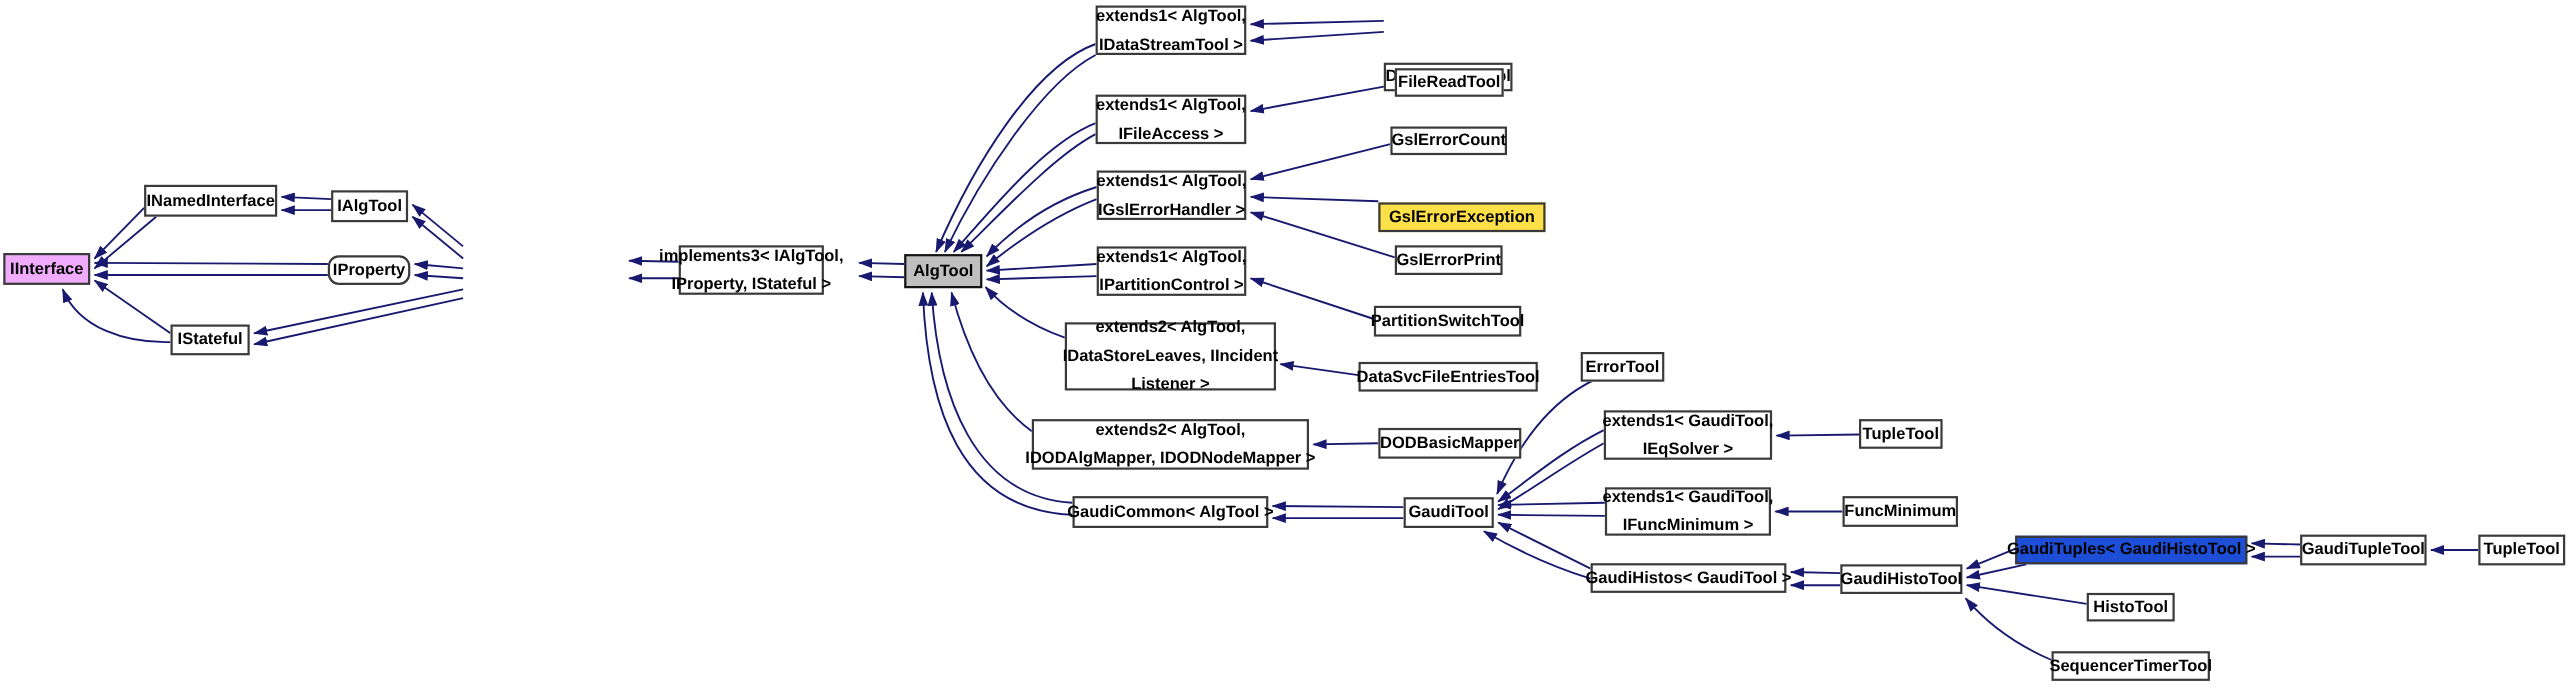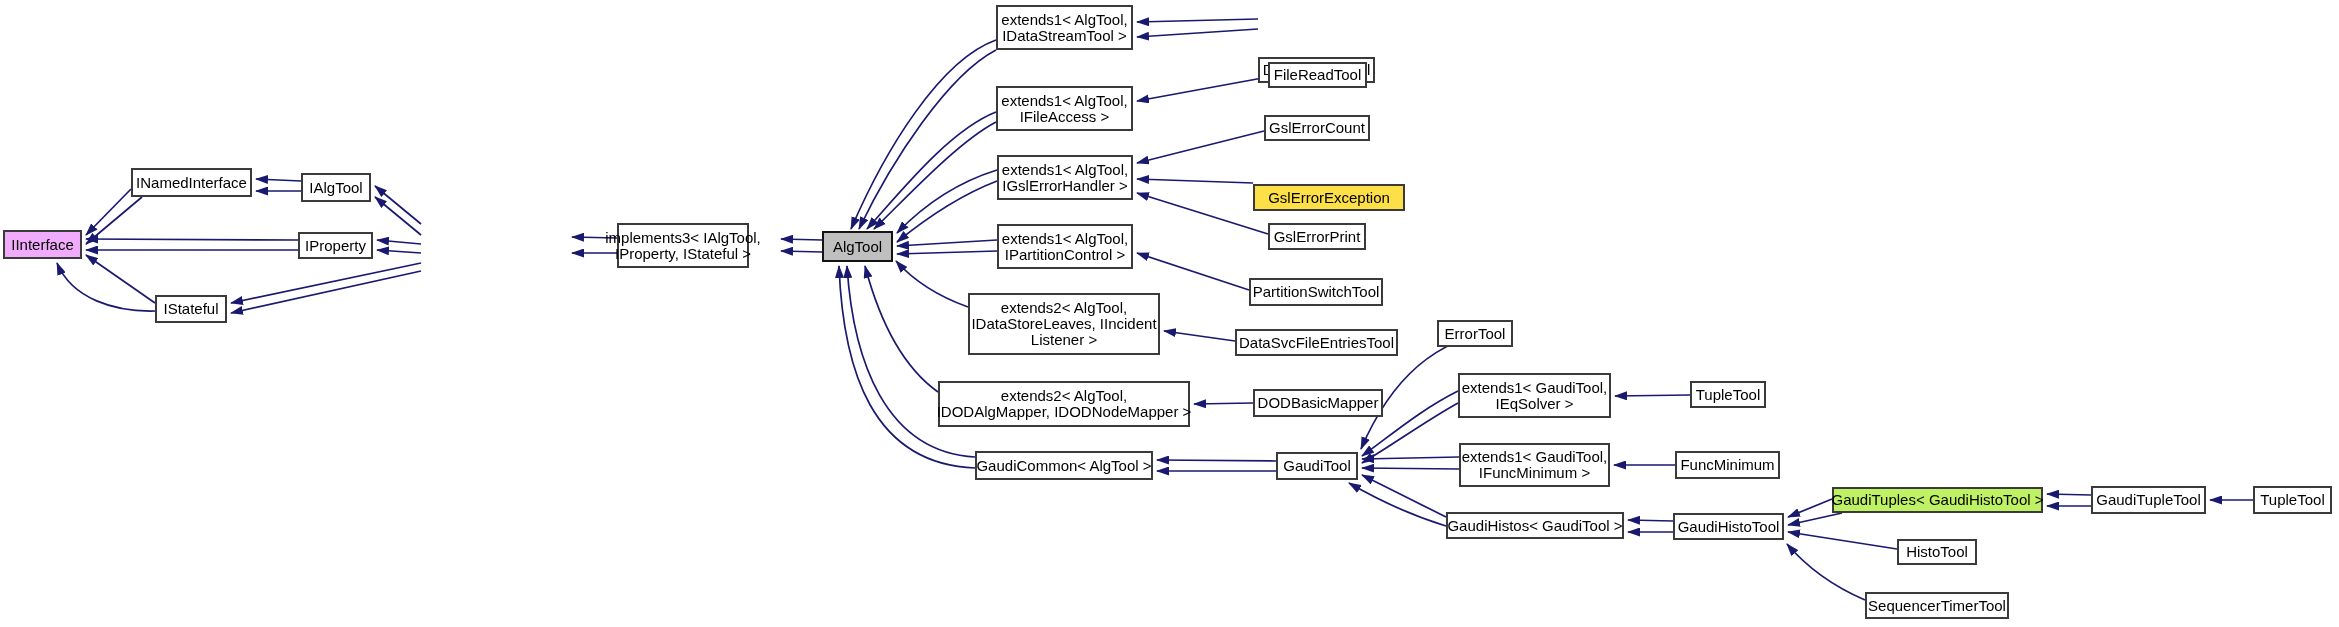--- a/index.html
+++ b/index.html
@@ -4,22 +4,22 @@
 <style>
   html,body{margin:0;padding:0;background:#ffffff;}
   .canvas{
     position:relative;width:2339px;height:627px;background:#ffffff;
     font-family:"Liberation Sans",sans-serif;overflow:hidden;
   }
   svg.edges{position:absolute;left:0;top:0;pointer-events:none;}
   .node{
     position:absolute;display:flex;align-items:center;justify-content:center;
     text-align:center;background:#ffffff;border:2px solid #3a3a3a;color:#000000;
-    font-size:15px;line-height:16px;white-space:pre;box-sizing:border-box;
-    padding:0 2px;cursor:pointer;
+    font-size:15px;line-height:26px;white-space:pre;box-sizing:border-box;
+    padding:0 2px;cursor:pointer;font-weight:bold;
   }
   .node.hl{background:#bfbfbf;border-color:#141414;cursor:default;}
 </style>
 </head>
 <body>
 
 <div class="canvas">
 
   <svg class="edges" width="2339" height="627" viewBox="0 0 2339 627">
     <defs>
@@ -91,21 +91,21 @@
       <path marker-end="url(#arrow)" d="M1865,600 C1830,585 1805,565 1787,544" stroke="#191970"></path>
       <path marker-end="url(#arrow)" d="M2091,495 L2047,494" stroke="#191970"></path>
       <path marker-end="url(#arrow)" d="M2091,506 L2047,506" stroke="#191970"></path>
       <path marker-end="url(#arrow)" d="M2253,500 L2210,500" stroke="#191970"></path>
     </g>
   </svg>
 
   <div class="node" style="left: 3px; top: 230px; width: 79px; height: 29px; background: #f0abfc;">IInterface</div>
   <div class="node" style="left: 131px; top: 168px; width: 121px; height: 29px; background: rgb(255, 255, 255);">INamedInterface</div>
   <div class="node" style="left: 301px; top: 173px; width: 70px; height: 29px; background: rgb(255, 255, 255);">IAlgTool</div>
-  <div class="node" style="left: 298px; top: 232px; width: 75px; height: 27px; background: rgb(255, 255, 255);">IProperty</div>
+  <div class="node" style="left: 298px; top: 232px; width: 75px; height: 27px; background: rgb(255, 255, 255); border-radius: 10px;">IProperty</div>
   <div class="node" style="left: 155px; top: 295px; width: 72px; height: 28px; background: rgb(255, 255, 255);">IStateful</div>
   <div class="node" style="left: 617px; top: 223px; width: 132px; height: 45px; background: rgb(255, 255, 255);">implements3&lt; IAlgTool,
 IProperty, IStateful &gt;</div>
   <div class="node hl" style="left: 822px; top: 231px; width: 71px; height: 31px; background: rgb(191, 191, 191);">AlgTool</div>
   <div class="node" style="left: 996px; top: 5px; width: 137px; height: 45px; background: rgb(255, 255, 255);">extends1&lt; AlgTool,
 IDataStreamTool &gt;</div>
   <div class="node" style="left: 1258px; top: 9px; width: 117px; height: 26px; background: rgb(255, 255, 255); margin-top: 48px;">DataStreamTool</div>
   <div class="node" style="left: 996px; top: 86px; width: 137px; height: 45px; background: rgb(255, 255, 255);">extends1&lt; AlgTool,
 IFileAccess &gt;</div>
   <div class="node" style="left: 1268px; top: 62px; width: 99px; height: 26px; background: rgb(255, 255, 255);">FileReadTool</div>
@@ -128,19 +128,19 @@
   <div class="node" style="left: 1276px; top: 452px; width: 82px; height: 28px; background: rgb(255, 255, 255);">GaudiTool</div>
   <div class="node" style="left: 1437px; top: 320px; width: 76px; height: 27px; background: rgb(255, 255, 255);">ErrorTool</div>
   <div class="node" style="left: 1458px; top: 373px; width: 153px; height: 45px; background: rgb(255, 255, 255);">extends1&lt; GaudiTool,
 IEqSolver &gt;</div>
   <div class="node" style="left: 1690px; top: 381px; width: 76px; height: 27px; background: rgb(255, 255, 255);">TupleTool</div>
   <div class="node" style="left: 1459px; top: 443px; width: 151px; height: 44px; background: rgb(255, 255, 255);">extends1&lt; GaudiTool,
 IFuncMinimum &gt;</div>
   <div class="node" style="left: 1675px; top: 451px; width: 105px; height: 28px; background: rgb(255, 255, 255);">FuncMinimum</div>
   <div class="node" style="left: 1446px; top: 512px; width: 178px; height: 27px; background: rgb(255, 255, 255);">GaudiHistos&lt; GaudiTool &gt;</div>
   <div class="node" style="left: 1673px; top: 513px; width: 111px; height: 27px; background: rgb(255, 255, 255);">GaudiHistoTool</div>
-  <div class="node" style="left: 1832px; top: 487px; width: 211px; height: 26px; background: #bef264;">GaudiTuples&lt; GaudiHistoTool &gt;</div>
+  <div class="node" style="left: 1832px; top: 487px; width: 211px; height: 26px; background: #1d4ed8;">GaudiTuples&lt; GaudiHistoTool &gt;</div>
   <div class="node" style="left: 2091px; top: 486px; width: 115px; height: 28px; background: rgb(255, 255, 255);">GaudiTupleTool</div>
   <div class="node" style="left: 2253px; top: 486px; width: 79px; height: 28px; background: rgb(255, 255, 255);">TupleTool</div>
   <div class="node" style="left: 1897px; top: 539px; width: 80px; height: 26px; background: rgb(255, 255, 255);">HistoTool</div>
   <div class="node" style="left: 1865px; top: 592px; width: 144px; height: 27px; background: rgb(255, 255, 255);">SequencerTimerTool</div>
 
 </div>
 
 </body></html>

